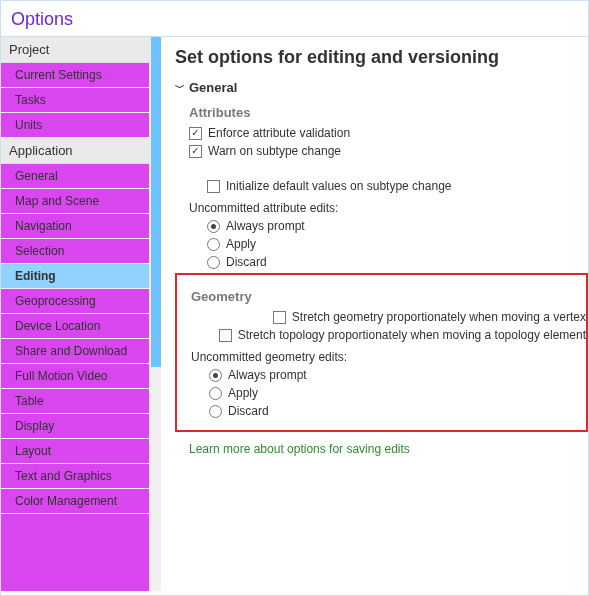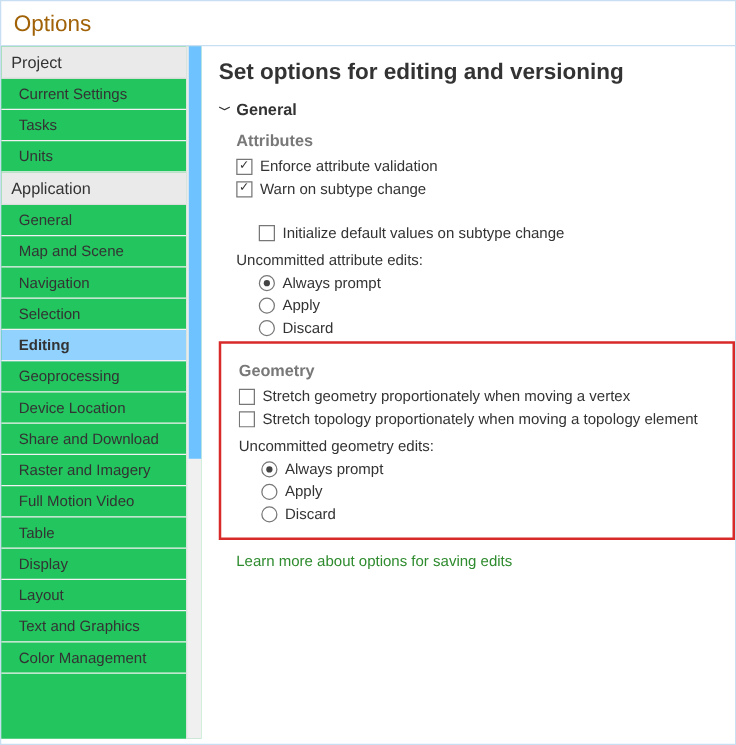--- a/index.html
+++ b/index.html
@@ -1,20 +1,20 @@
 <!DOCTYPE html>
 <html><head>
   <meta charset="utf-8">
   <style>
     * { box-sizing: border-box; margin: 0; padding: 0; font-family: "Segoe UI", Arial, sans-serif; }
     body { background: #fff; }
     .container { width: 589px; height: 596px; border: 1px solid #c7dff1; position: relative; background: #fff; }
-    .title { font-size: 18px; color: #a16207; padding: 8px 10px 6px 10px; border-bottom: 1px solid #c7dff1; }
+    .title { font-size: 18px; color: #6d28d9; padding: 8px 10px 6px 10px; border-bottom: 1px solid #c7dff1; }
     .body { display: flex; height: calc(100% - 40px); }
-    .sidebar { width: 160px; background: #22c55e; position: relative; display: flex; }
+    .sidebar { width: 160px; background: #d946ef; position: relative; display: flex; }
     .sidebar-list { flex: 1; overflow: hidden; }
     .scrollbar { width: 12px; background: #f0f0f0; position: relative; border-left: 1px solid #e4e4e4; }
     .scrollbar-thumb { position: absolute; top: 0; left: 1px; width: 10px; height: 330px; background: #6ec2ff; }
     .group-header { background: #eaeaea; color: #333; font-size: 13px; padding: 5px 8px; border-bottom: 1px solid #ddd; }
     .nav-item { font-size: 12px; color: #333; padding: 5px 10px 5px 14px; cursor: pointer; border-bottom: 1px solid #f2f2f2; }
     .nav-item.selected { background: #91d2ff; font-weight: bold; }
     .main { flex: 1; padding: 10px 0 10px 14px; overflow: hidden; position: relative; }
     .main-title { font-size: 18px; font-weight: 600; color: #333; margin-bottom: 12px; }
     .section-header { display: flex; align-items: center; gap: 4px; font-weight: 600; font-size: 13px; color: #333; margin-bottom: 10px; cursor: pointer; }
     .chevron { display: inline-block; font-size: 10px; transform: rotate(0deg); }
@@ -22,21 +22,21 @@
     .row { display: flex; align-items: center; gap: 6px; margin: 4px 0 4px 14px; font-size: 12px; color: #333; }
     .row.indent1 { margin-left: 32px; margin-top: 21px; }
     .row.indent2 { margin-left: 32px; }
     .checkbox, .radio { width: 13px; height: 13px; border: 1px solid #777; display: inline-flex; align-items: center; justify-content: center; font-size: 10px; line-height: 1; background: #fff; flex-shrink: 0; }
     .radio { border-radius: 50%; }
     .radio .dot { width: 5px; height: 5px; border-radius: 50%; background: #444; }
     .checkbox .chk { color: #333; font-size: 10px; }
     .plain-label { font-size: 12px; color: #333; margin: 8px 0 4px 14px; }
     .highlight-box { border: 2px solid #d92a2a; padding: 8px 0 8px 0; margin: 4px 0 6px 0; }
     .link { color: #2e8b2e; font-size: 12px; margin: 4px 0 0 14px; display: inline-block; cursor: pointer; }
-    .truncate { white-space: nowrap; overflow: hidden; }
+    .truncate { white-space: nowrap; overflow: hidden; justify-content: flex-end; }
   </style>
 </head>
 <body>
 
 <div class="container">
   <div class="title">Options</div>
   <div class="body">
 
     <div class="sidebar">
       <div class="sidebar-list">
@@ -47,21 +47,20 @@
 
         <div class="group-header">Application</div>
         <div class="nav-item">General</div>
         <div class="nav-item">Map and Scene</div>
         <div class="nav-item">Navigation</div>
         <div class="nav-item">Selection</div>
         <div class="nav-item selected">Editing</div>
         <div class="nav-item">Geoprocessing</div>
         <div class="nav-item">Device Location</div>
         <div class="nav-item">Share and Download</div>
-        <div class="nav-item">Raster and Imagery</div>
         <div class="nav-item">Full Motion Video</div>
         <div class="nav-item">Table</div>
         <div class="nav-item">Display</div>
         <div class="nav-item">Layout</div>
         <div class="nav-item">Text and Graphics</div>
         <div class="nav-item">Color Management</div>
       </div>
       <div class="scrollbar">
         <div class="scrollbar-thumb"></div>
       </div>

